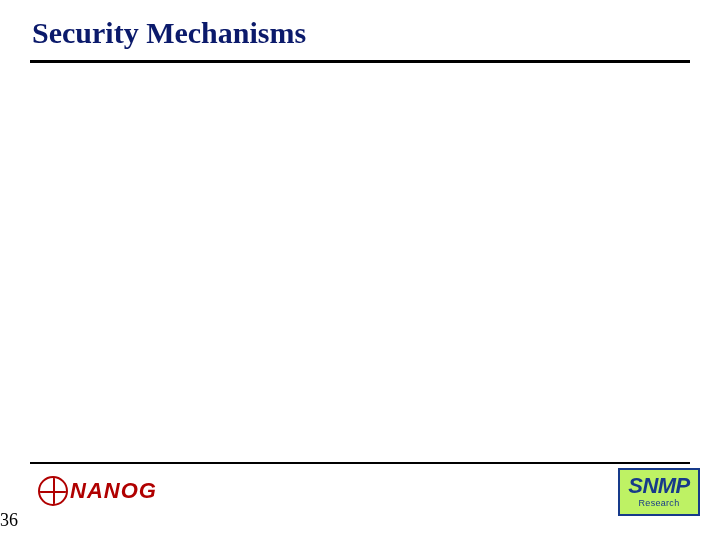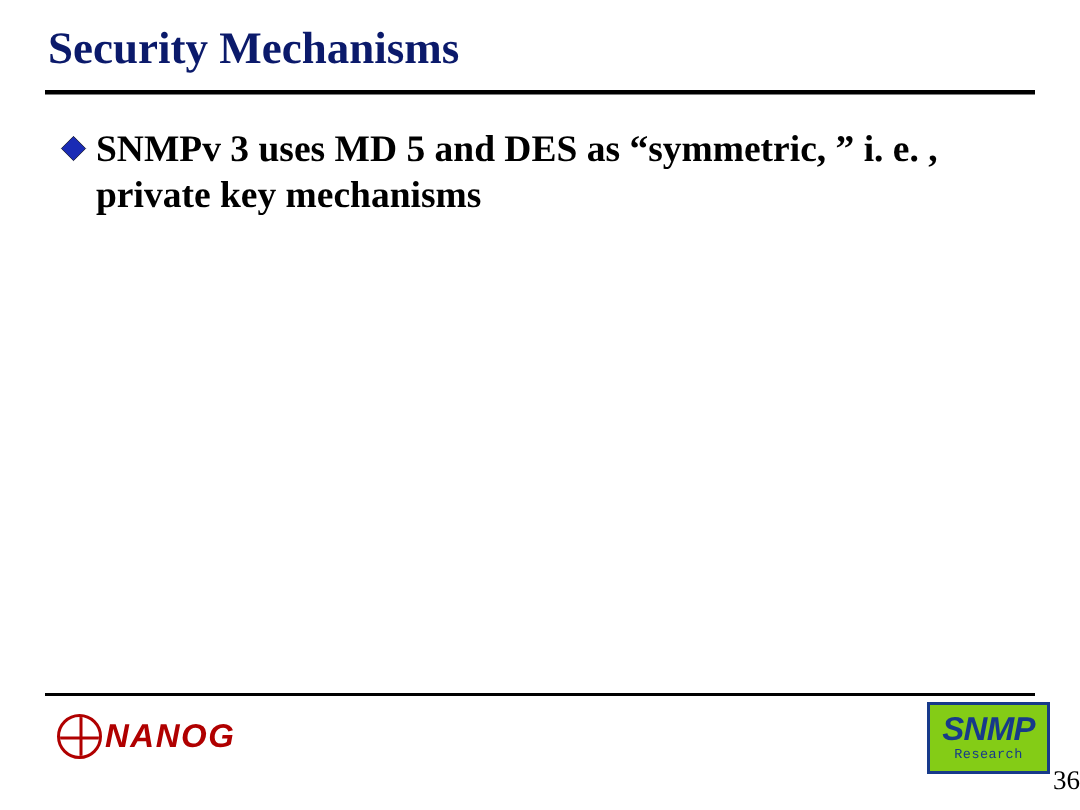--- a/index.html
+++ b/index.html
@@ -11,40 +11,34 @@
   .bullet-row { display: flex; align-items: flex-start; }
   .bullet-icon { flex: 0 0 auto; width: 18px; height: 18px; margin-top: 6px; margin-right: 6px; }
   .main-text { font-size: 25px; font-weight: bold; line-height: 1.25; }
   .sub-text { font-size: 25px; font-weight: bold; line-height: 1.25; margin-left: 24px; margin-top: 28px; }
   .footer-rule { position: absolute; left: 30px; top: 462px; width: 660px; height: 2px; background: #000; }
   .nanog-logo { position: absolute; left: 38px; top: 476px; display: flex; align-items: center; }
   .globe { width: 30px; height: 30px; border: 2px solid #b00000; border-radius: 50%; position: relative; overflow: hidden; }
   .globe::before { content: ""; position: absolute; left: 13px; top: 0; width: 2px; height: 100%; background: #b00000; }
   .globe::after { content: ""; position: absolute; top: 13px; left: 0; height: 2px; width: 100%; background: #b00000; }
   .nanog-text { font-family: Arial, Helvetica, sans-serif; font-weight: 900; font-style: italic; font-size: 22px; color: #b00000; letter-spacing: 1px; margin-left: 2px; }
-  .page-num { position: absolute; left: 0; width: 720px; top: 510px; text-align: right; font-size: 18px; color: #000; font-family: "Times New Roman", serif; }
-  .snmp-logo { position: absolute; right: 20px; top: 468px; width: 82px; height: 48px; border: 2px solid #173a8a; background: #84cc16; display: flex; flex-direction: column; align-items: center; justify-content: center; }
+  .page-num { position: absolute; left: 0; width: 720px; top: 510px; text-align: left; font-size: 18px; color: #000; font-family: "Times New Roman", serif; }
+  .snmp-logo { position: absolute; right: 20px; top: 468px; width: 82px; height: 48px; border: 2px solid #173a8a; background: #bef264; display: flex; flex-direction: column; align-items: center; justify-content: center; }
   .snmp-main { font-family: Arial, Helvetica, sans-serif; font-weight: 900; font-style: italic; font-size: 22px; color: #173a8a; line-height: 0.9; letter-spacing: -0.5px; }
-  .snmp-sub { font-family: Liberation Mono, monospace; font-size: 9px; color: #173a8a; letter-spacing: 0.3px; margin-top: 2px; }
+  .snmp-sub { font-family: Liberation Sans, sans-serif; font-size: 9px; color: #173a8a; letter-spacing: 0.3px; margin-top: 2px; }
 </style>
 </head>
 <body>
 
 <div class="slide">
 
   <div class="title">Security Mechanisms</div>
   <div class="title-rule"></div>
 
   <div class="content">
-    <div class="bullet-row">
-      <svg class="bullet-icon" viewBox="0 0 20 20">
-        <polygon points="10,1 19,10 10,19 1,10" fill="#1a2bb5" stroke="#000" stroke-width="0.5"></polygon>
-      </svg>
-      <div class="main-text">SNMPv 3 uses MD 5 and DES as “symmetric, ” i. e. , private key mechanisms</div>
-    </div>
   </div>
 
   <div class="footer-rule"></div>
 
   <div class="nanog-logo">
     <div class="globe"></div>
     <span class="nanog-text">NANOG</span>
   </div>
 
   <div class="page-num">36</div>

